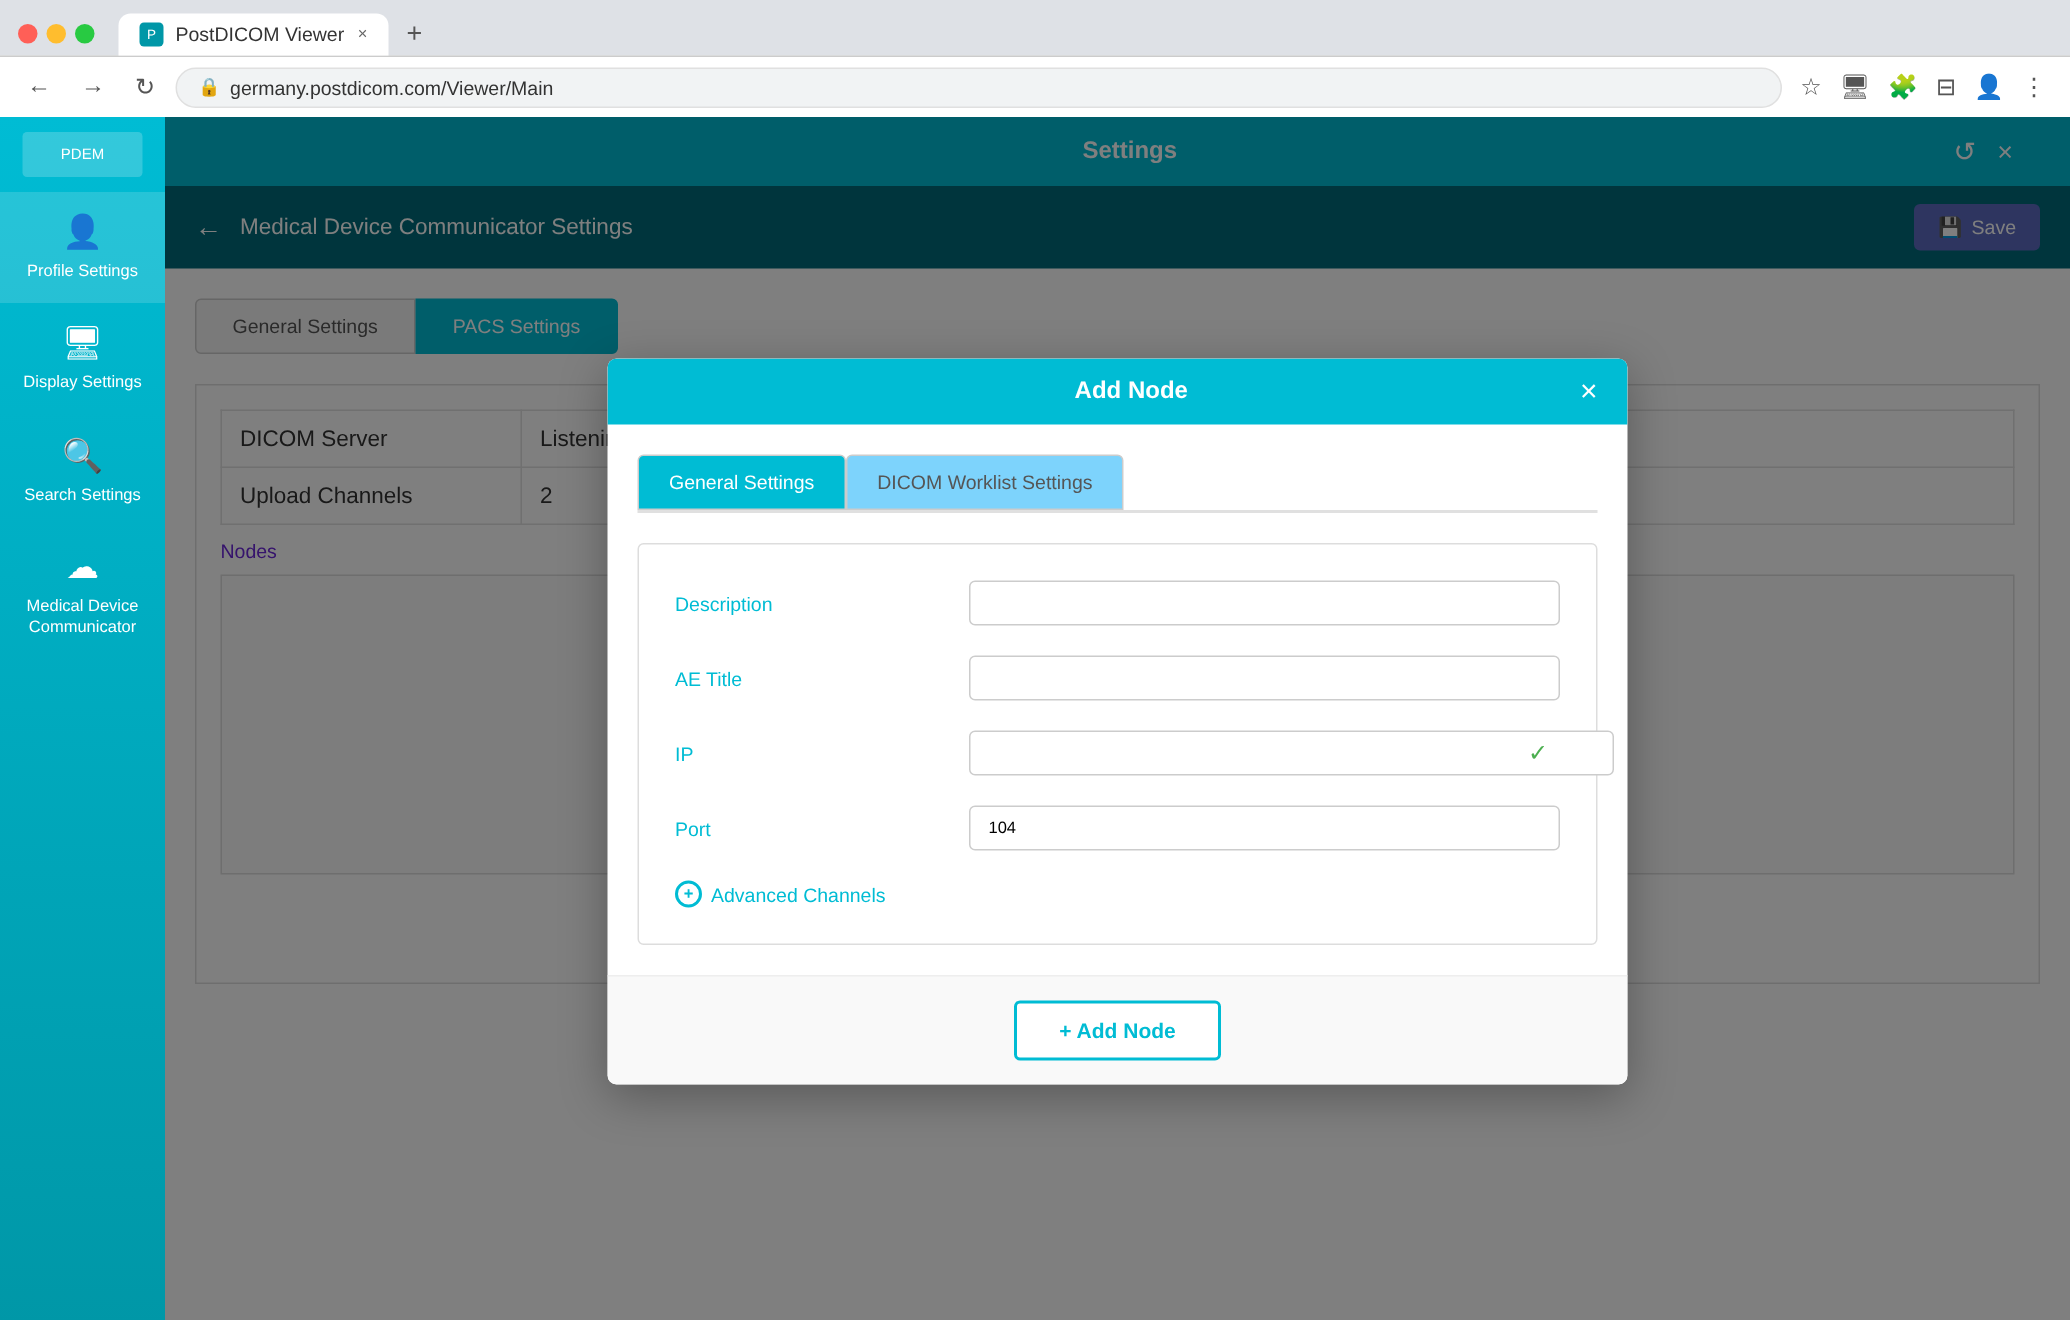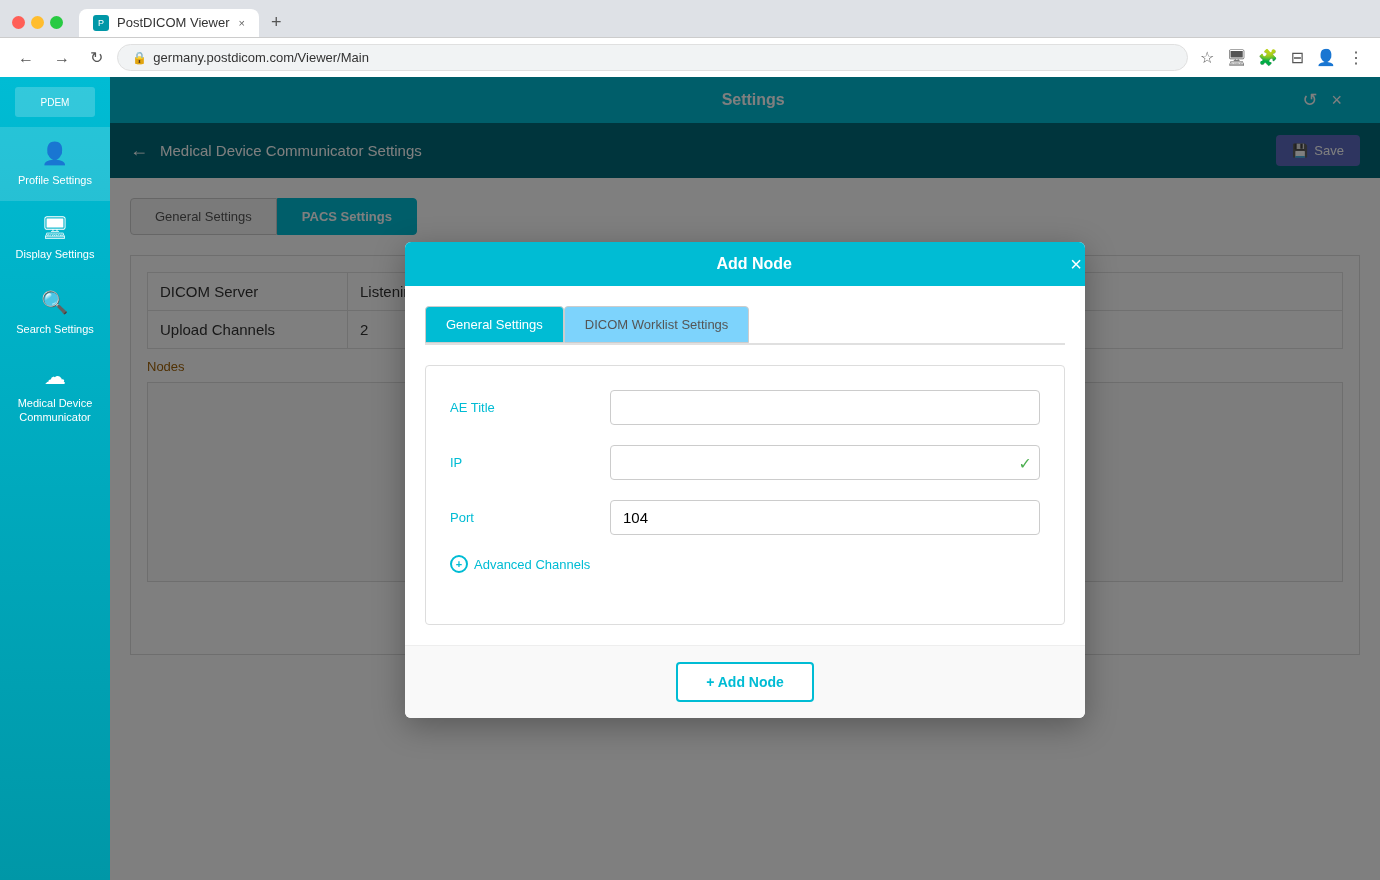--- a/index.html
+++ b/index.html
@@ -46,44 +46,44 @@
     .mdc-header { background: #006b7a; padding: 12px 20px; display: flex; align-items: center; gap: 12px; }
     .mdc-back-btn { background: none; border: none; color: white; font-size: 18px; cursor: pointer; }
     .mdc-title { color: white; font-size: 15px; font-weight: 500; flex: 1; text-align: left; }
     .mdc-save-btn { background: #5c6bc0; border: none; color: white; padding: 8px 16px; border-radius: 4px; cursor: pointer; display: flex; align-items: center; gap: 6px; font-size: 13px; }
 
     .mdc-body { padding: 20px; position: relative; }
     .tabs-row { display: flex; gap: 0; margin-bottom: 20px; }
     .tab-btn { padding: 10px 24px; border: 1px solid #ccc; background: #f5f5f5; cursor: pointer; font-size: 13px; color: #555; }
     .tab-btn.active { background: #00bcd4; color: white; border-color: #00bcd4; }
     .tab-btn:first-child { border-radius: 4px 0 0 4px; }
-    .tab-btn:last-child { border-radius: 0 4px 4px 0; font-weight: bold; }
+    .tab-btn:last-child { border-radius: 0 4px 4px 0; }
 
     .content-area { background: white; border: 1px solid #ddd; padding: 16px; min-height: 400px; }
     .settings-table { width: 100%; border-collapse: collapse; }
     .settings-table td { padding: 10px 12px; font-size: 15px; color: #333; border: 1px solid #e0e0e0; }
     .settings-table td:first-child { width: 200px; }
 
-    .nodes-label { font-size: 13px; color: #a16207; margin-top: 10px; font-weight: 500; }
+    .nodes-label { font-size: 13px; color: #6d28d9; margin-top: 10px; font-weight: 500; }
     .nodes-area { border: 1px solid #ddd; margin-top: 8px; min-height: 200px; background: #fafafa; }
 
     
     .dialog-backdrop { position: absolute; top: 0; left: 0; right: 0; bottom: 0; background: rgba(0,0,0,0.5); z-index: 100; display: flex; align-items: center; justify-content: center; }
     .dialog { background: white; border-radius: 6px; width: 680px; box-shadow: 0 8px 32px rgba(0,0,0,0.3); overflow: hidden; }
-    .dialog-header { background: #00bcd4; padding: 12px 3px; display: flex; align-items: center; justify-content: space-between; }
+    .dialog-header { background: #00bcd4; padding: 12px 20px; display: flex; align-items: center; justify-content: space-between; }
     .dialog-title { color: white; font-size: 16px; font-weight: 600; flex: 1; text-align: center; }
     .dialog-close-btn { background: none; border: none; color: white; font-size: 20px; cursor: pointer; line-height: 1; }
     .dialog-body { padding: 20px; }
     .dialog-tabs { display: flex; gap: 0; margin-bottom: 20px; border-bottom: 2px solid #e0e0e0; }
     .dialog-tab { padding: 10px 20px; border: 1px solid #ccc; background: #00bcd4; color: white; cursor: pointer; font-size: 13px; border-radius: 4px 4px 0 0; }
     .dialog-tab.inactive { background: #7dd3fc; color: #555; border-color: #ccc; }
     .dialog-content { border: 1px solid #ddd; border-radius: 4px; padding: 24px; min-height: 260px; }
     .form-row { display: flex; align-items: center; margin-bottom: 20px; }
     .form-label { width: 160px; font-size: 13px; color: #00bcd4; font-weight: 500; }
-    .form-input { flex: 1; border: 1px solid #ccc; border-radius: 4px; padding: 8px 12px; font-size: 15px; outline: none; position: relative; }
+    .form-input { flex: 1; border: 1px solid #ccc; border-radius: 4px; padding: 8px 12px; font-size: 11px; outline: none; position: relative; margin-left: 36px; }
     .input-wrapper { flex: 1; position: relative; }
     .input-check { position: absolute; right: 8px; top: 50%; transform: translateY(-50%); color: #4caf50; font-size: 16px; }
     .advanced-link { display: flex; align-items: center; gap: 6px; color: #00bcd4; font-size: 13px; cursor: pointer; margin-top: 8px; }
     .advanced-link-icon { width: 18px; height: 18px; border: 2px solid #00bcd4; border-radius: 50%; display: flex; align-items: center; justify-content: center; font-size: 11px; color: #00bcd4; font-weight: bold; }
     .dialog-footer { padding: 16px 20px; display: flex; justify-content: center; background: #f9f9f9; border-top: 1px solid #eee; }
     .add-node-btn { background: white; border: 2px solid #00bcd4; color: #00bcd4; padding: 10px 28px; border-radius: 4px; font-size: 14px; font-weight: 600; cursor: pointer; display: flex; align-items: center; gap: 8px; }
   </style>
 </head>
 <body>
 
@@ -204,20 +204,24 @@
 
           <div class="dialog-body">
 
             <div class="dialog-tabs">
               <button class="dialog-tab">General Settings</button>
               <button class="dialog-tab inactive">DICOM Worklist Settings</button>
             </div>
 
             <div class="dialog-content">
 
+              <div class="form-row">
+                <span class="form-label">Description</span>
+                <input class="form-input" type="text" value="" style="">
+              </div>
 
               <div class="form-row">
                 <span class="form-label">AE Title</span>
                 <input class="form-input" type="text" value="" style="">
               </div>
 
               <div class="form-row">
                 <span class="form-label">IP</span>
                 <div class="input-wrapper">
                   <input class="form-input" type="text" value="" style="width: 100%; padding-right: 32px;">

